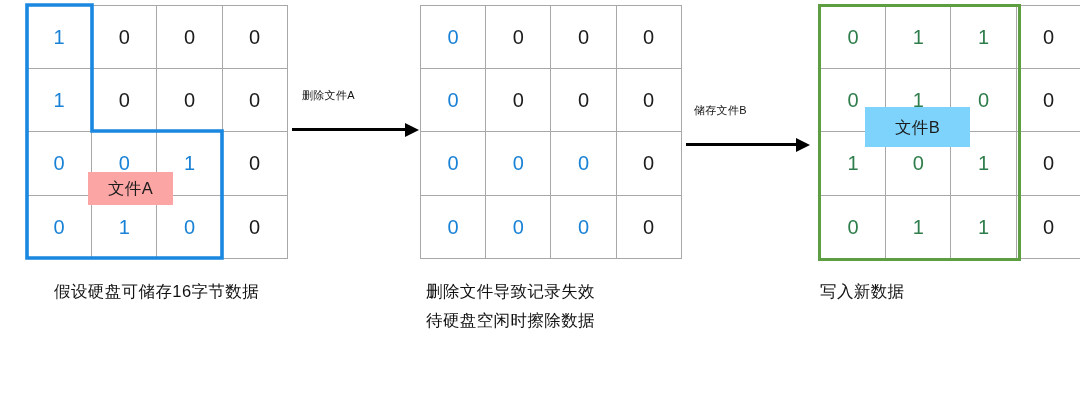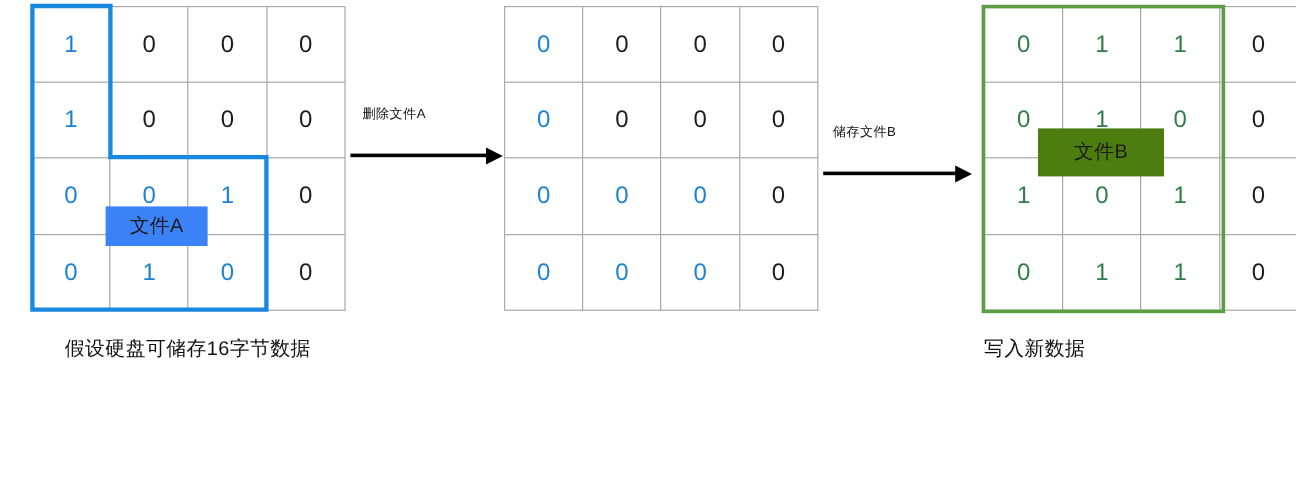--- a/index.html
+++ b/index.html
@@ -64,22 +64,22 @@
     position: absolute;
     display: flex;
     align-items: center;
     justify-content: center;
     font-size: 16.5px;
     color: #1c1c1c;
     line-height: 1;
     letter-spacing: 0.3px;
     white-space: nowrap;
   }
-  .chip-blue { background: #3b82f6; }
-  .chip-green { background: #4d7c0f; }
+  .chip-blue { background: #fca5a5; }
+  .chip-green { background: #7dd3fc; }
 
   
   .arrow-wrap { position: absolute; }
   .arrow-label {
     position: absolute;
     font-size: 11px;
     color: #111111;
     white-space: nowrap;
     line-height: 1;
     letter-spacing: 0.3px;
@@ -173,20 +173,24 @@
       <div class="cell blue">0</div>
       <div class="cell blue">0</div>
       <div class="cell black">0</div>
 
       <div class="cell blue">0</div>
       <div class="cell blue">0</div>
       <div class="cell blue">0</div>
       <div class="cell black">0</div>
     </div>
 
+    <div class="caption" style="left:26px;top:277px;">
+      <div>删除文件导致记录失效</div>
+      <div>待硬盘空闲时擦除数据</div>
+    </div>
   </div>
 
   <div class="arrow-wrap" style="left:686px;top:90px;width:132px;height:50px;margin-top:15px;">
     <div class="arrow-label" style="left:8px;top:0;">储存文件B</div>
     <div class="arrow-line" style="left:0;top:38px;width:112px;"></div>
     <div class="arrow-head" style="left:110px;top:32.5px;"></div>
   </div>
 
   <div class="panel" style="left:790px;top:0;width:290px;height:414px;">
 

